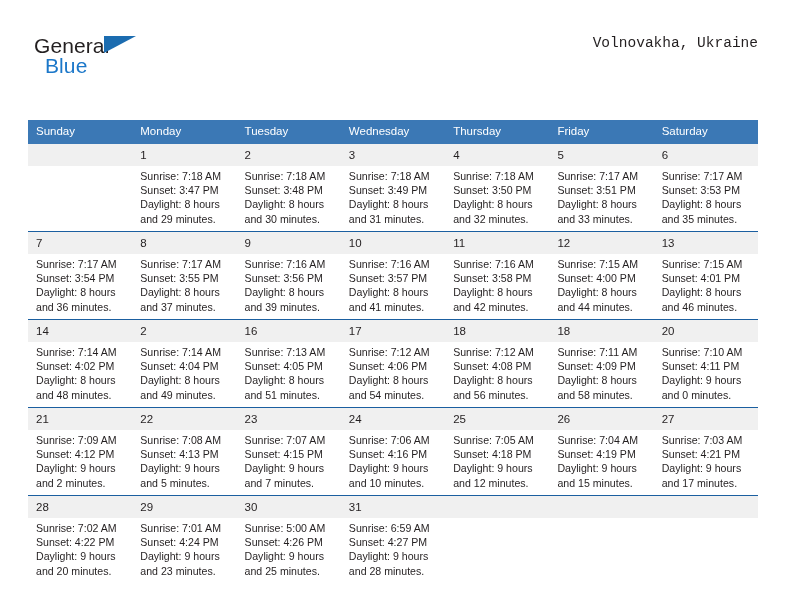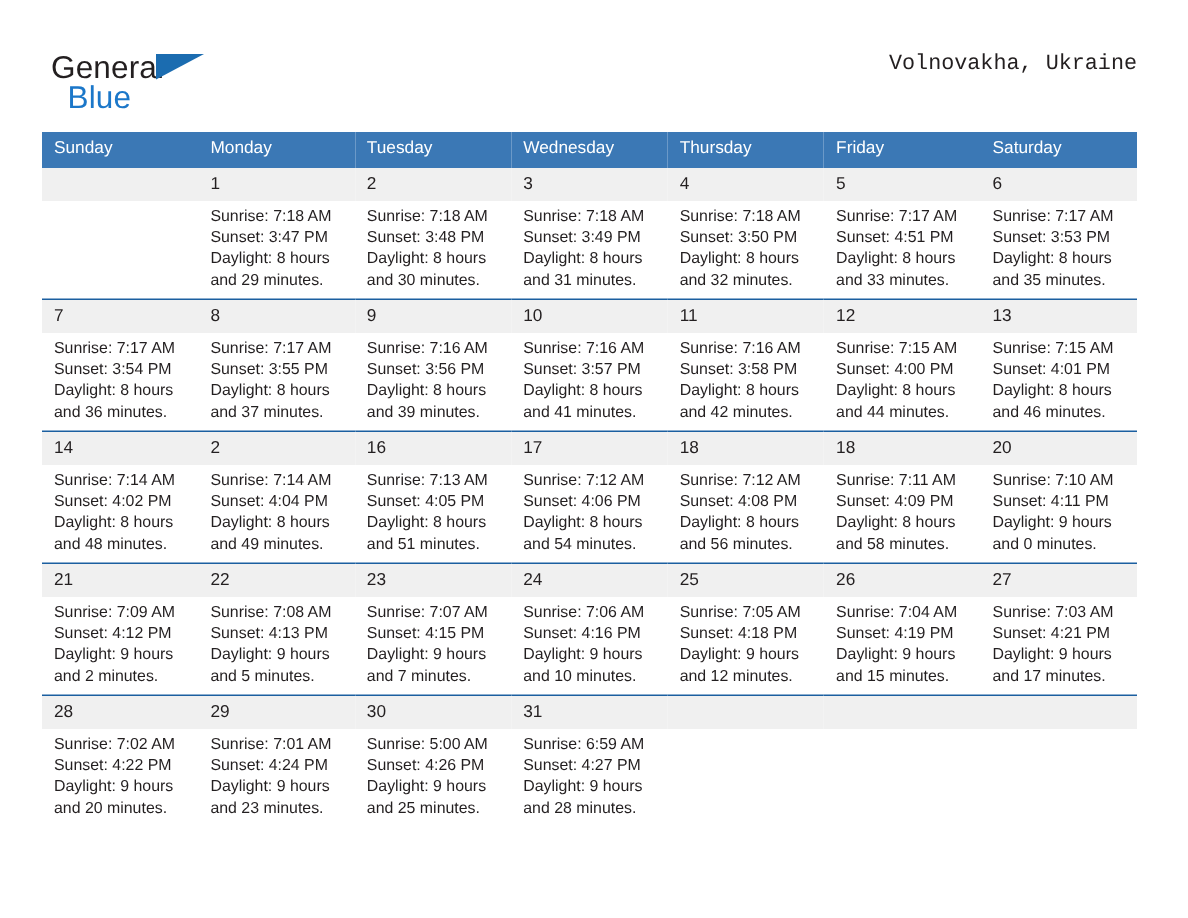--- a/index.html
+++ b/index.html
@@ -86,21 +86,21 @@
     color: #231f20;
     margin: 2px 0 0 0;
     white-space: nowrap;
     font-family: Liberation Mono, monospace;
   }
 
   
   .calendar {
     position: absolute;
     left: 28px;
-    top: 88px;
+    top: 120px;
     width: 730px;
     border-collapse: collapse;
     table-layout: fixed;
   }
   .calendar col { width: 104.28px; }
 
   thead th {
     background: #3b78b5;
     color: #ffffff;
     font-size: 11.5px;
@@ -233,21 +233,21 @@
                 <div>Daylight: 8 hours</div>
                 <div>and 32 minutes.</div>
               </div>
             </div>
           </td>
           <td>
             <div class="cell">
               <div class="daynum">5</div>
               <div class="info">
                 <div>Sunrise: 7:17 AM</div>
-                <div>Sunset: 4:51 PM</div>
+                <div>Sunset: 3:51 PM</div>
                 <div>Daylight: 8 hours</div>
                 <div>and 33 minutes.</div>
               </div>
             </div>
           </td>
           <td>
             <div class="cell">
               <div class="daynum">6</div>
               <div class="info">
                 <div>Sunrise: 7:17 AM</div>

